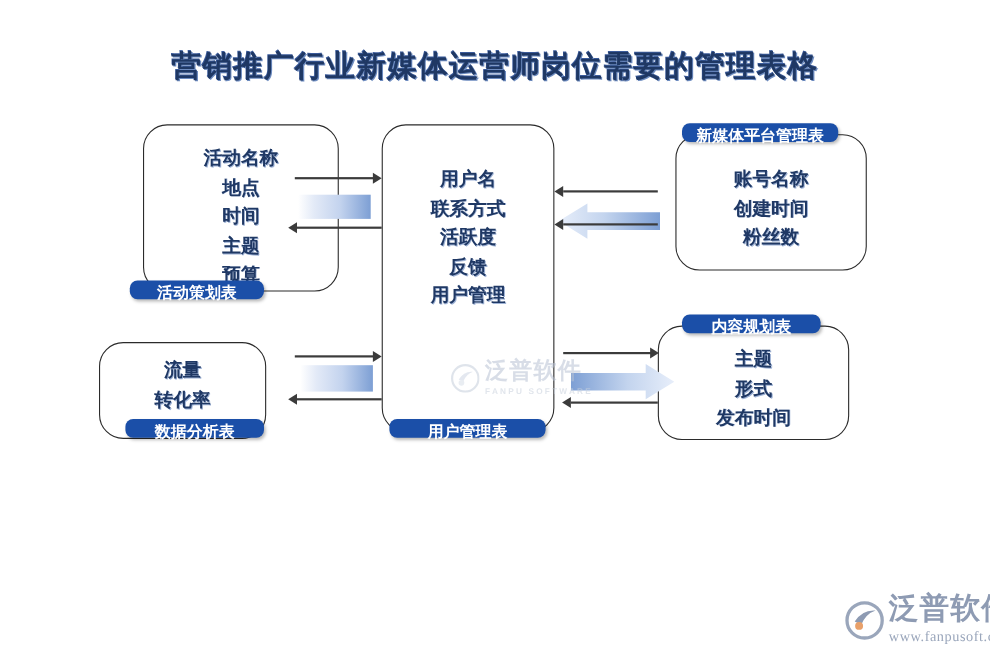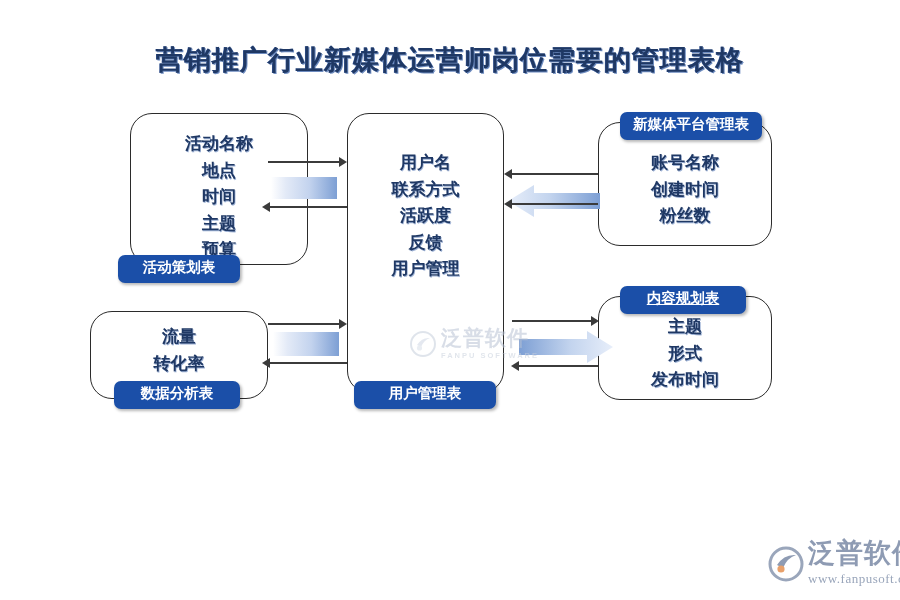--- a/index.html
+++ b/index.html
@@ -51,21 +51,21 @@
   .badge {
     position: absolute;
     box-sizing: border-box;
     background: #1b4fa8;
     color: #ffffff;
     font-weight: bold;
     font-size: 14.5px;
     border-radius: 7px;
     text-align: center;
     line-height: 25px;
-    height: 28px;
+    height: 17px;
     box-shadow: 1.5px 2px 3px rgba(0,0,0,0.28);
     white-space: nowrap;
     z-index: 5;
   }
 
   
   .thin-line {
     position: absolute;
     height: 1.6px;
     background: #3b3b3b;
@@ -150,30 +150,30 @@
   <div class="card-items" style="top:36px;">
     <div>用户名</div>
     <div>联系方式</div>
     <div>活跃度</div>
     <div>反馈</div>
     <div>用户管理</div>
   </div>
 </div>
 <div class="badge" style="left:354px; top:381px; width:142px;">用户管理表</div>
 
-<div class="card" style="left:598px; top:122px; width:174px; height:124px;">
+<div class="card" style="left:614px; top:122px; width:174px; height:124px;">
   <div class="card-items" style="top:27px;">
     <div>账号名称</div>
     <div>创建时间</div>
     <div>粉丝数</div>
   </div>
 </div>
 <div class="badge" style="left:620px; top:112px; width:142px;">新媒体平台管理表</div>
 
-<div class="card" style="left:90px; top:311px; width:178px; height:88px;padding-left:31px;">
+<div class="card" style="left:90px; top:311px; width:152px; height:88px;padding-left:31px;">
   <div class="card-items" style="top:12px;">
     <div>流量</div>
     <div>转化率</div>
   </div>
 </div>
 <div class="badge" style="left:114px; top:381px; width:126px;">数据分析表</div>
 
 <div class="card" style="left:598px; top:296px; width:174px; height:104px;">
   <div class="card-items" style="top:17px;">
     <div>主题</div>

